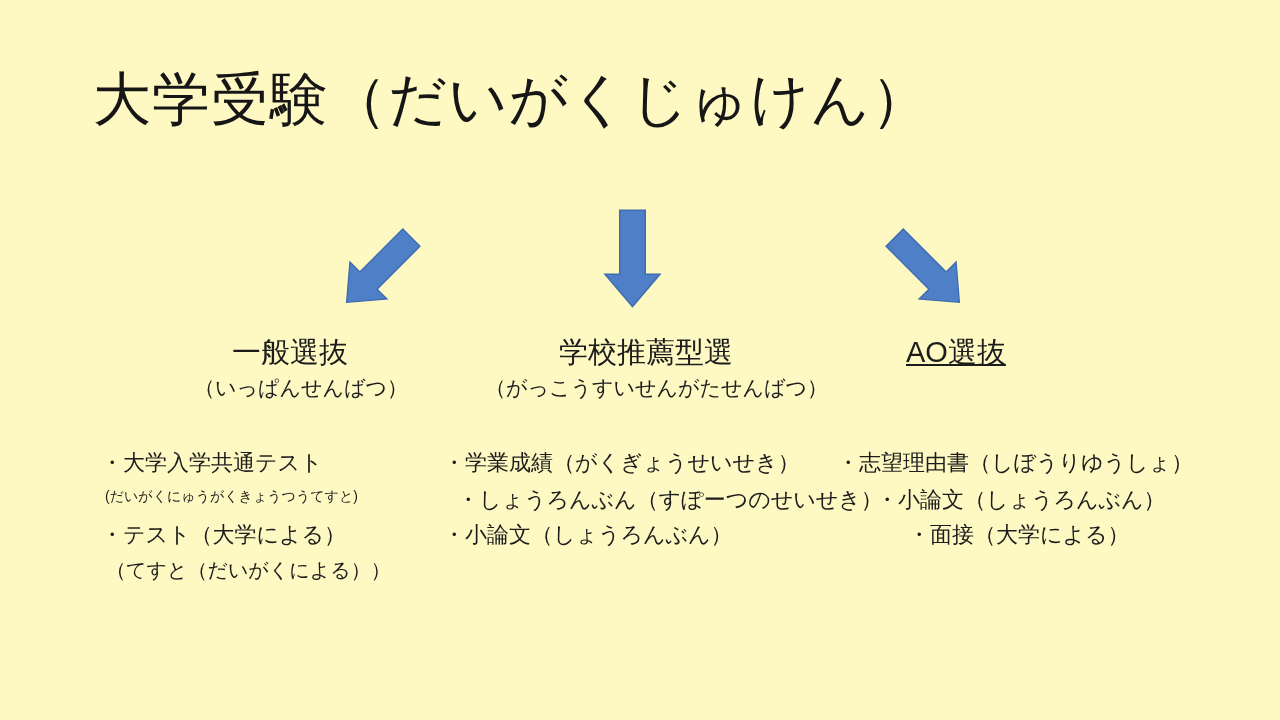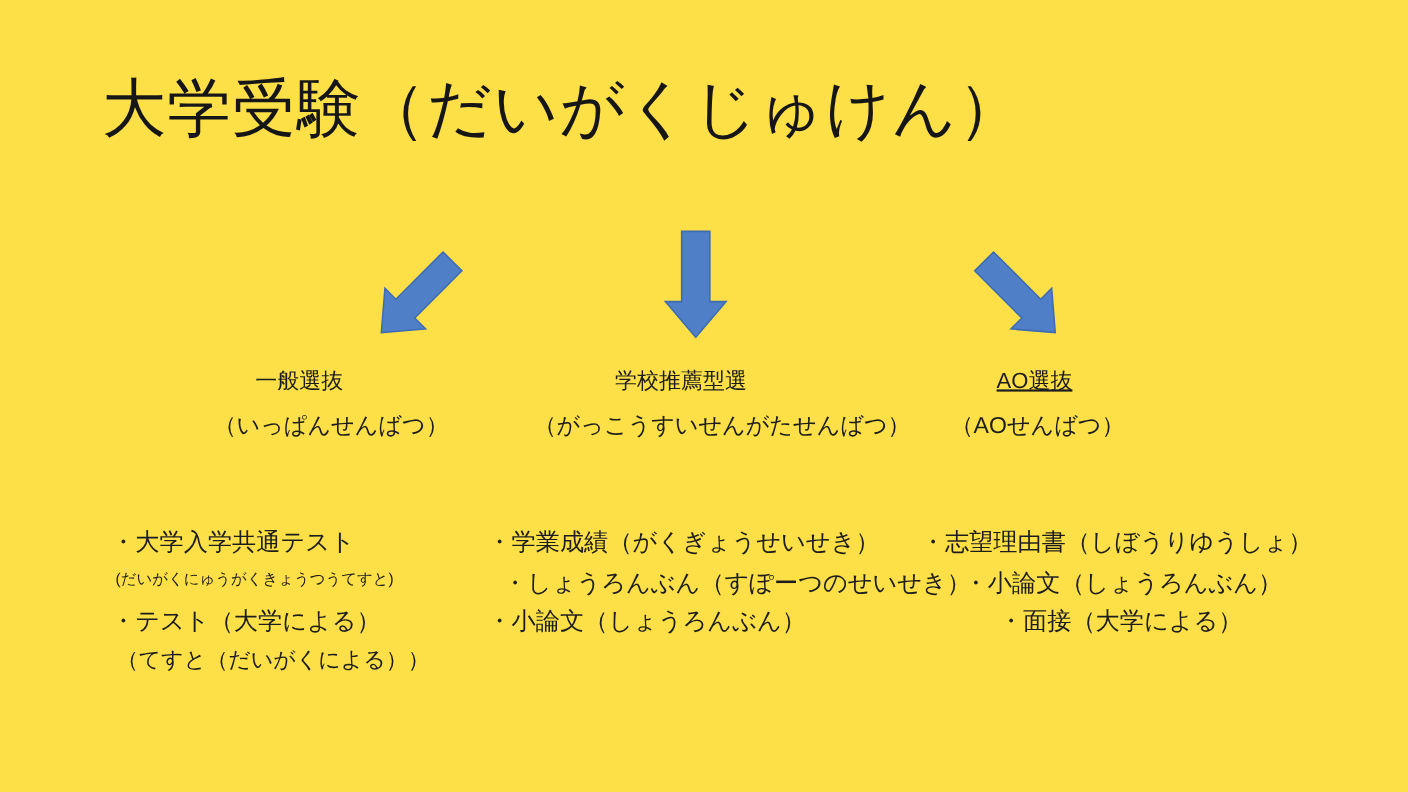--- a/index.html
+++ b/index.html
@@ -4,45 +4,44 @@
 <style>
   html, body {
     margin: 0;
     padding: 0;
     background: #ffffff;
   }
   .slide {
     position: relative;
     width: 1280px;
     height: 720px;
-    background: #fde047;
+    background: #fef9c3;
     overflow: hidden;
     font-family: "Liberation Sans", sans-serif;
     color: #1c1c1c;
   }
   .abs { position: absolute; white-space: nowrap; line-height: 1.15; }
   .title {
     font-size: 58px;
     font-weight: 500;
     letter-spacing: 1px;
     color: #161616;
   }
   .col-heading {
-    font-size: 20px;
+    font-size: 29px;
     font-weight: 500;
     color: #1c1c1c;
   }
   .col-reading {
     font-size: 21px;
     color: #1c1c1c;
   }
   .bullet {
     font-size: 22px;
     color: #1c1c1c;
-    margin-top: 30px;
   }
   .sub {
     color: #1c1c1c;
   }
   .arrow { position: absolute; }
   .arrow polygon {
     stroke: #3e6cb2;
     stroke-width: 1.5;
     stroke-linejoin: miter;
   }
@@ -75,19 +74,18 @@
   <div class="abs bullet" style="left:101px; top:522px;">・テスト（大学による）</div>
 
   <div class="abs col-heading" style="left:559px; top:336px;">学校推薦型選</div>
   <div class="abs col-reading" style="left:485px; top:376px;">（がっこうすいせんがたせんばつ）</div>
 
   <div class="abs bullet" style="left:443px; top:450px;">・学業成績（がくぎょうせいせき）</div>
   <div class="abs bullet" style="left:457px; top:487px;">・しょうろんぶん（すぽーつのせいせき）</div>
   <div class="abs bullet" style="left:443px; top:522px;">・小論文（しょうろんぶん）</div>
 
   <div class="abs col-heading" style="left:906px; top:336px;text-decoration:underline;">AO選抜</div>
-  <div class="abs col-reading" style="left:864px; top:376px;">（AOせんばつ）</div>
 
   <div class="abs bullet" style="left:837px; top:450px;">・志望理由書（しぼうりゆうしょ）</div>
   <div class="abs bullet" style="left:876px; top:487px;">・小論文（しょうろんぶん）</div>
   <div class="abs bullet" style="left:908px; top:522px;">・面接（大学による）</div>
 
 </div>
 
 </body></html>

